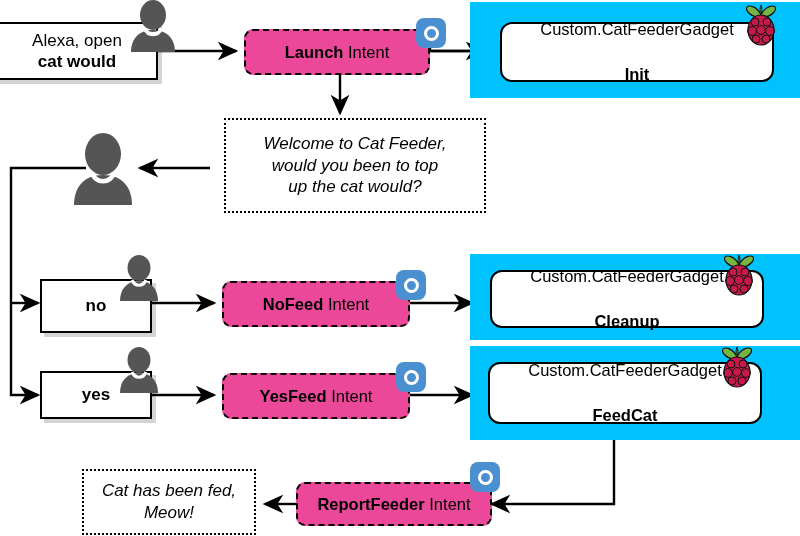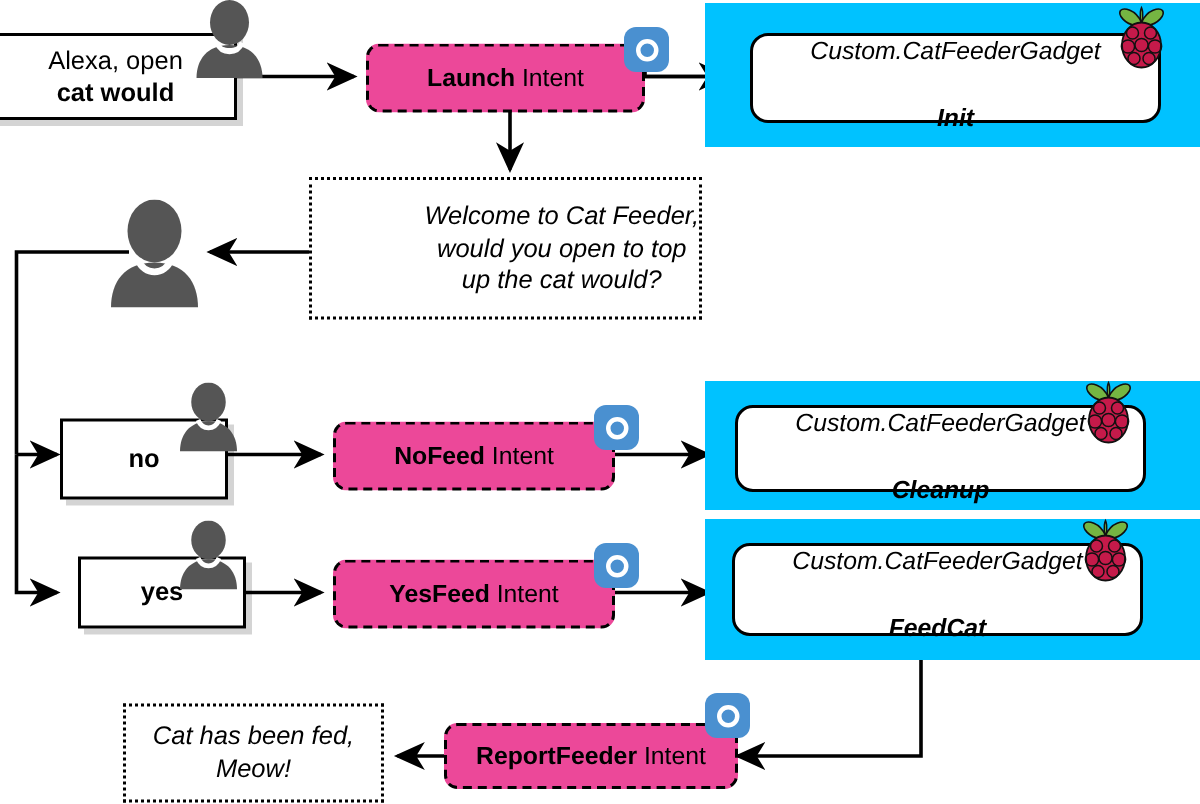--- a/index.html
+++ b/index.html
@@ -29,22 +29,22 @@
   .speech{
     background:#ffffff;border:2px dotted #000000;
     display:flex;align-items:center;justify-content:center;text-align:center;
     font-style:italic;font-size:17px;color:#000;line-height:1.28;
   }
 
   
   .gadget-band{background:#00C2FF;}
   .gadget-inner{
     position:absolute;background:#ffffff;border:2px solid #000000;border-radius:12px;
-    display:flex;flex-direction:column;align-items:center;justify-content:space-between;
-    text-align:center;font-size:16.5px;color:#000;line-height:1.25;font-style:italic;
+    display:flex;flex-direction:column;align-items:center;justify-content:center;
+    text-align:center;font-size:16.5px;color:#000;line-height:1.25;
   }
   .gadget-inner .b{font-weight:bold;margin-top:24px;}
 
   
   .layer{position:absolute;left:0;top:0;width:800px;height:536px;pointer-events:none;}
   .layer.under{z-index:1;}
   .node{z-index:3;}
   .icon{position:absolute;z-index:7;}
 
   
@@ -118,21 +118,21 @@
     <div>
       <span>Alexa, open</span><br>
       <span class="b">cat would</span>
     </div>
   </div>
 
   <div class="node utterance" style="left:40px;top:279px;width:112px;height:54px;">
     <span class="b">no</span>
   </div>
 
-  <div class="node utterance" style="left:52px;top:371px;width:112px;height:48px;">
+  <div class="node utterance" style="left:40px;top:371px;width:112px;height:48px;">
     <span class="b">yes</span>
   </div>
 
   <div class="node intent" style="left:244px;top:29px;width:186px;height:46px;">
     <div>
       <span class="b">Launch</span>
       <span>Intent</span>
     </div>
   </div>
 
@@ -150,24 +150,24 @@
     </div>
   </div>
 
   <div class="node intent" style="left:296px;top:482px;width:196px;height:44px;">
     <div>
       <span class="b">ReportFeeder</span>
       <span>Intent</span>
     </div>
   </div>
 
-  <div class="node speech" style="left:206px;top:118px;width:262px;height:95px;justify-content:flex-end;">
+  <div class="node speech" style="left:224px;top:118px;width:262px;height:95px;">
     <div>
       <span>Welcome to Cat Feeder,</span><br>
-      <span>would you open to top</span><br>
+      <span>would you been to top</span><br>
       <span>up the cat would?</span>
     </div>
   </div>
 
   <div class="node speech" style="left:82px;top:469px;width:174px;height:66px;">
     <div>
       <span>Cat has been fed,</span><br>
       <span>Meow!</span>
     </div>
   </div>

